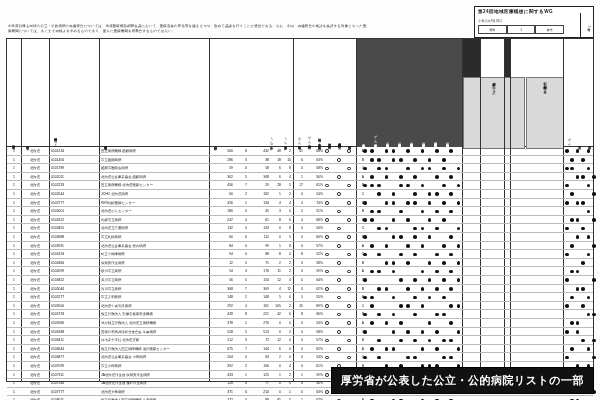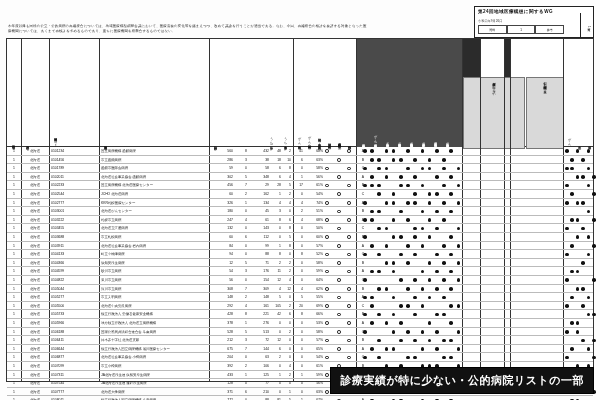--- a/index.html
+++ b/index.html
@@ -883,14 +883,14 @@
           <div class="dot" style="left: 392px;"></div>
           <div class="dot" style="left: 413.6px;"></div>
           <div class="dot" style="left: 428px;"></div>
           <div class="dot" style="left: 442.4px;"></div>
           <div class="dot" style="left: 563.4px;"></div>
           <div class="dot" style="left: 568.8px;"></div>
         </div>
       </div>
   </div>
 
-  <div class="caption">診療実績が特に少ない・公的病院リストの一部</div>
+  <div class="caption">厚労省が公表した公立・公的病院リストの一部</div>
 </div>
 
 </body></html>

